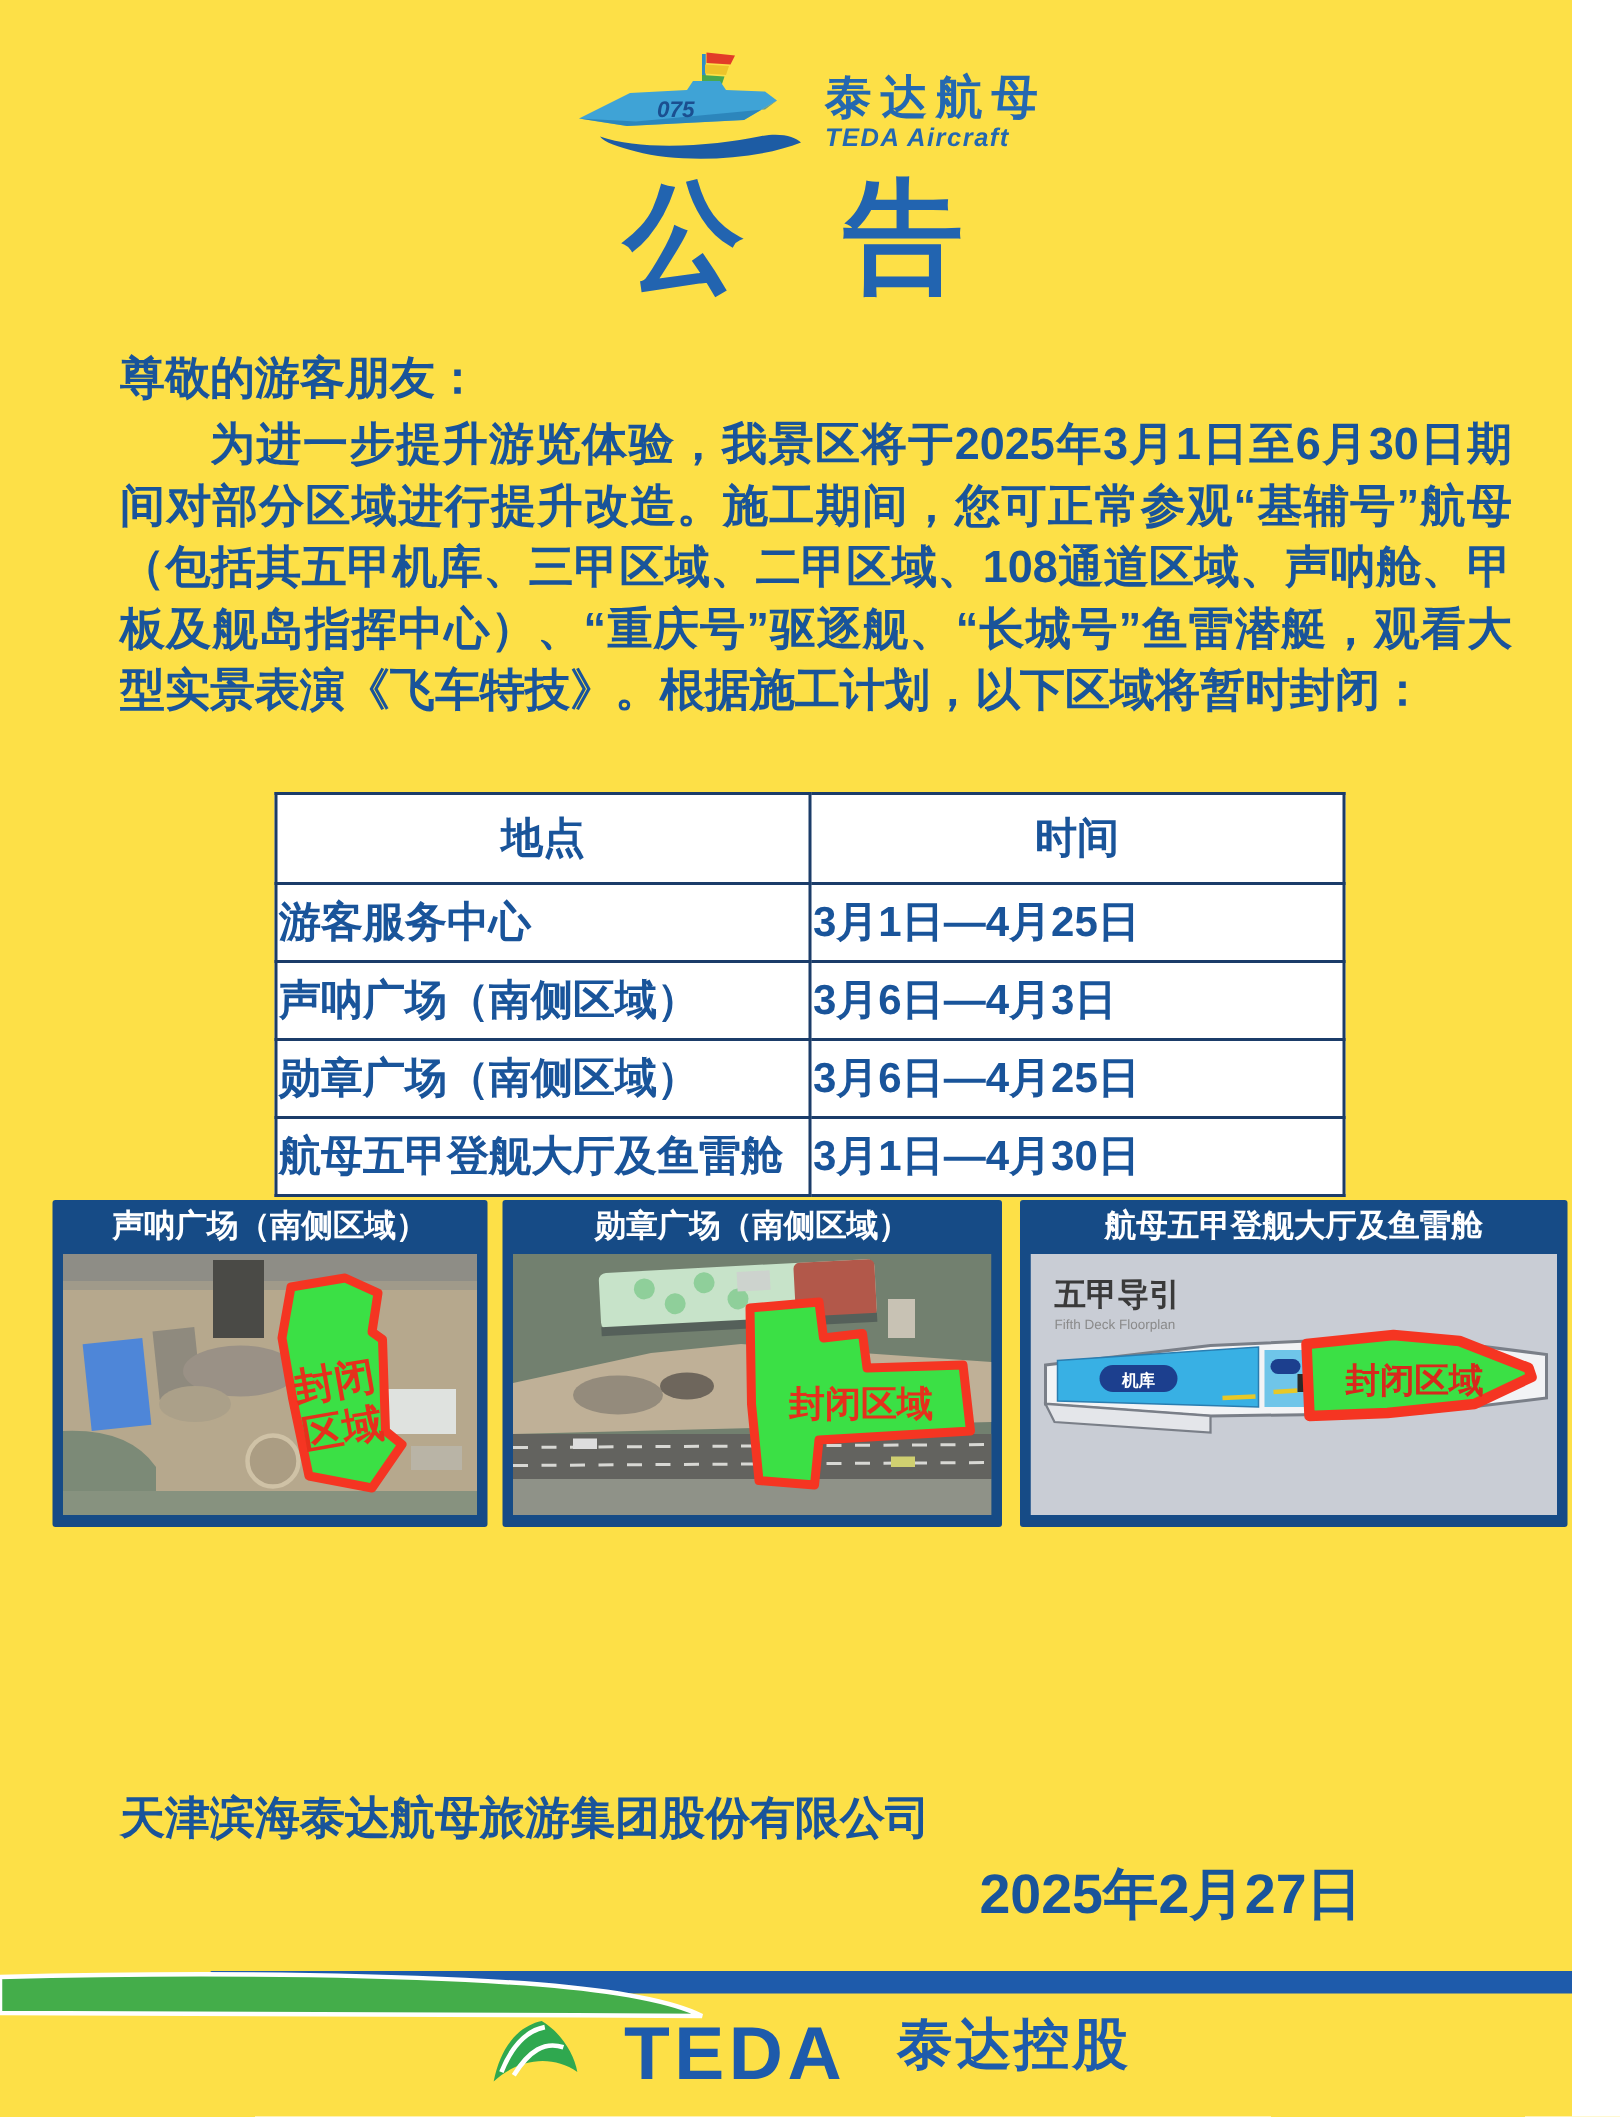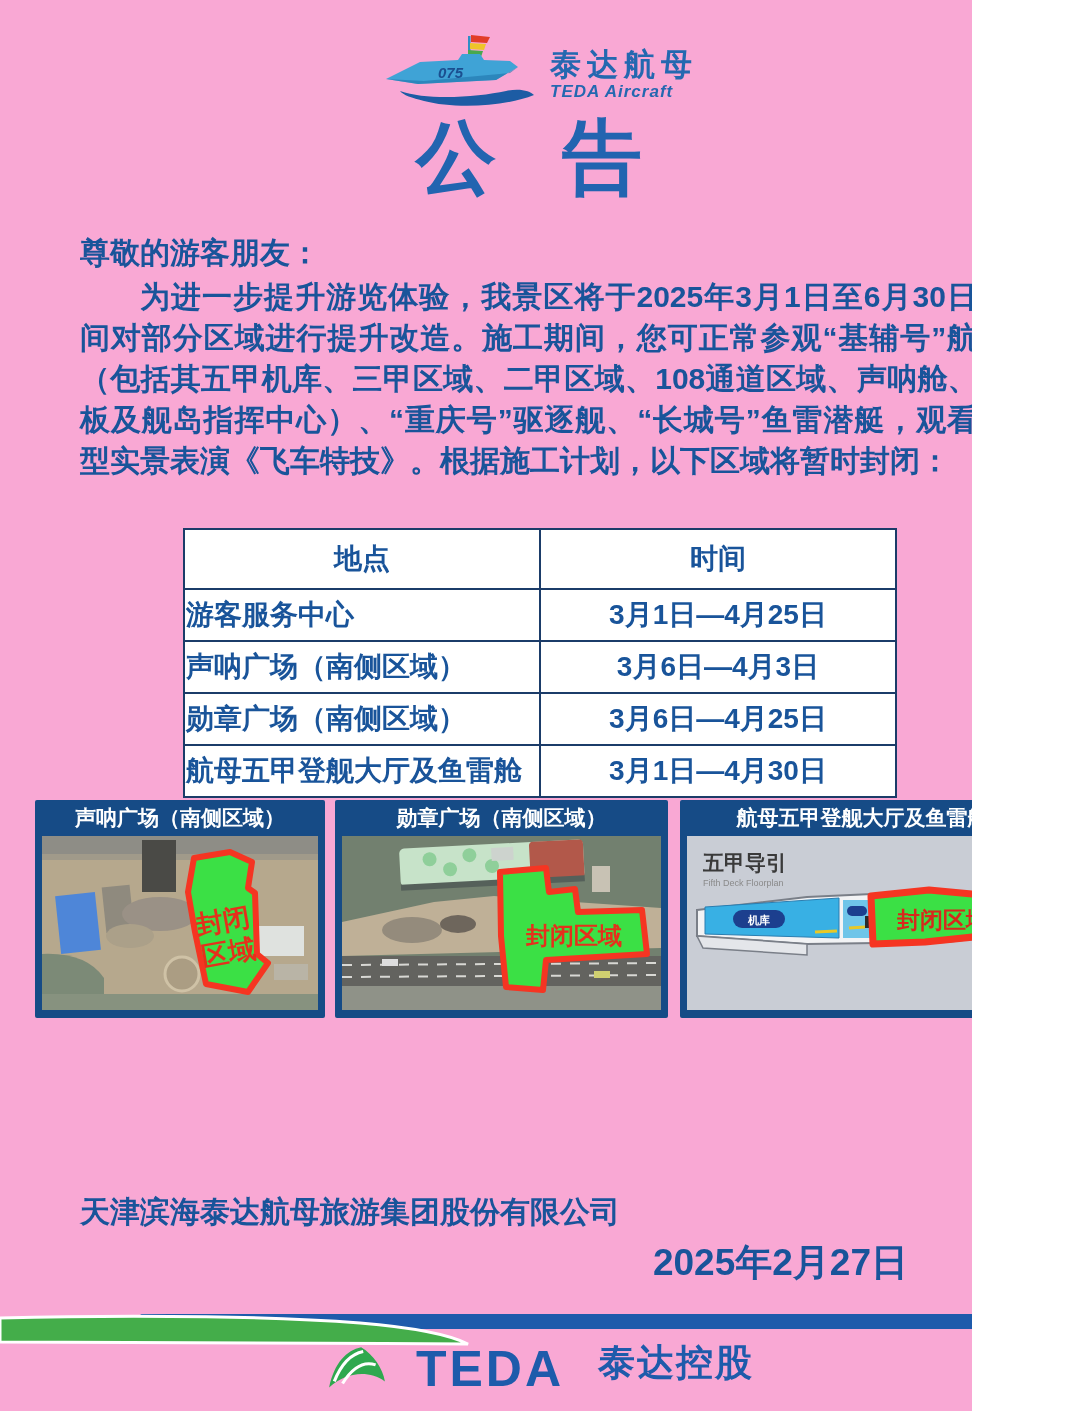--- a/index.html
+++ b/index.html
@@ -1,17 +1,17 @@
 <!DOCTYPE html>
 <html><head>
 <meta charset="utf-8">
 <style>
   html,body{margin:0;padding:0;background:#ffffff;}
   .page{
-    position:relative;width:972px;height:1411px;background:#f9a8d4;
+    position:relative;width:1048px;height:1411px;background:#fde047;
     font-family:"Liberation Sans","DejaVu Sans",sans-serif;overflow:hidden;
   }
   
   .logo-top{position:absolute;top:34px;left:0;width:1080px;display:flex;justify-content:center;align-items:center;gap:10px;}
   .logo-text{display:flex;flex-direction:column;line-height:1;}
   .brand-cn{font-size:31px;font-weight:bold;color:#2468b0;letter-spacing:6px;}
   .brand-en{font-size:17px;font-weight:bold;font-style:italic;color:#2468b0;margin-top:3px;letter-spacing:1px;}
   
   .title{
     position:absolute;top:108px;left:0;width:1080px;margin:0;text-align:center;
@@ -33,21 +33,21 @@
   .closure-table{
     position:absolute;top:528px;left:183px;width:714px;height:258px;
     border-collapse:collapse;table-layout:fixed;background:#ffffff;
   }
   .closure-table th,.closure-table td{
     border:2.5px solid #1b3c69;color:#19549a;font-weight:bold;font-size:28px;
   }
   .closure-table th{height:56px;text-align:center;}
   .closure-table td{height:48px;}
   .closure-table td.loc{text-align:left;}
-  .closure-table td.time{text-align:center;}
+  .closure-table td.time{}
   
   .panels{position:absolute;top:800px;left:0;width:1080px;height:218px;}
   .panel{
     position:absolute;top:0;height:218px;margin:0;background:#164b86;
     box-sizing:border-box;padding:0 7px 8px 7px;border-radius:2px;
   }
   .panel.p1{left:35px;width:290px;}
   .panel.p2{left:335px;width:333px;}
   .panel.p3{left:680px;width:365px;}
   .panel figcaption{

